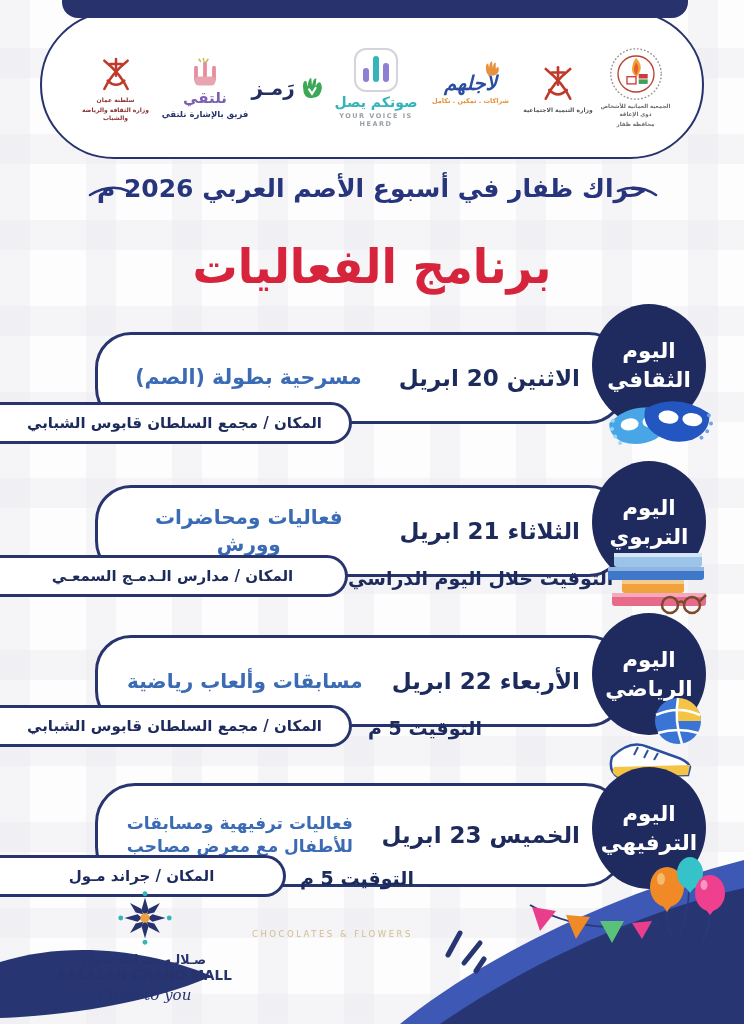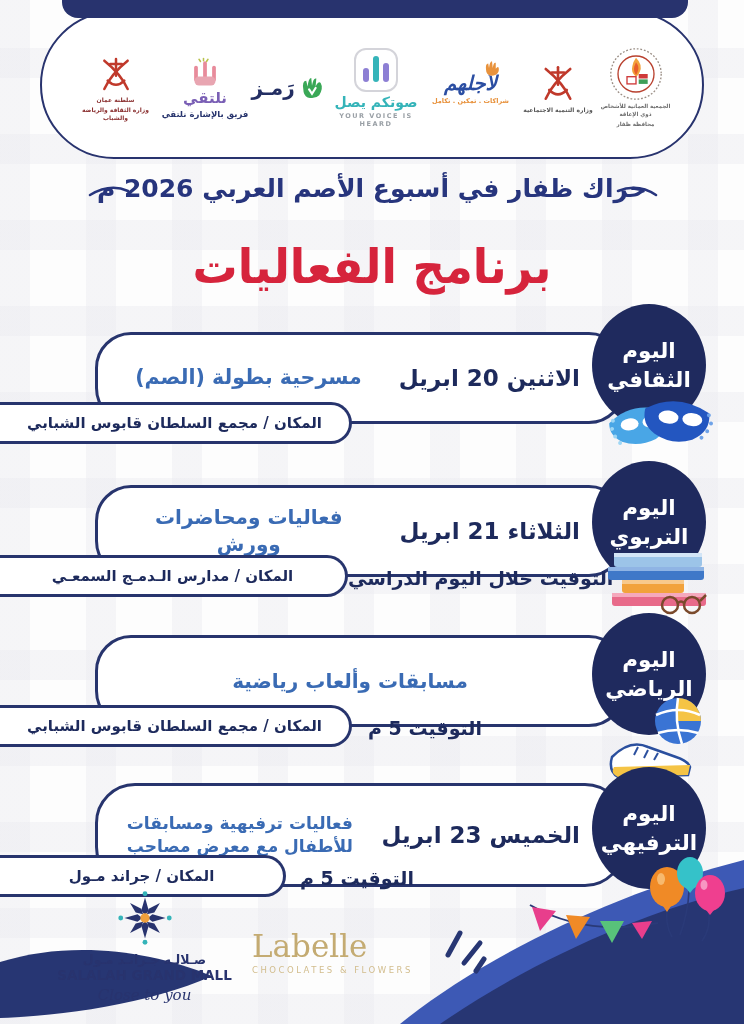--- a/index.html
+++ b/index.html
@@ -214,20 +214,21 @@
           <path d="M78 56 Q81 53 84 56"></path>
           <path d="M100 54 L106 48"></path>
       </g>
     </svg>
     <div class="location-pill" style="top:100px;width:348px">المكان / مدارس الـدمـج السمعـي</div>
     <div class="event-time" style="left:348px;top:112px">التوقيت خلال اليوم الدراسي</div>
   </div>
 
   <div class="event-card" style="top:605px">
     <div class="event-box">
+      <span class="event-date">الأربعاء 22 ابريل</span>
       <span class="event-activity" style="font-size:20px">مسابقات وألعاب رياضية</span>
     </div>
     <div class="day-badge" style="top:8px">
       <span>اليوم</span>
       <span>الرياضي</span>
     </div>
     <svg class="event-icon" style="right:28px;top:90px" width="112" height="88" viewBox="0 0 112 88">
       <circle cx="74" cy="26" r="23" fill="#3a74d4"></circle>
       <path d="M74 3 A23 23 0 0 1 97 26 L74 26 Z" fill="#f5c445"></path>
       <g stroke="#ffffff" stroke-width="2.5" fill="none">
@@ -297,21 +298,20 @@
         <circle cx="30" cy="56" r="2.6" fill="#35b4b9"></circle>
       <circle cx="4" cy="30" r="2.6" fill="#35b4b9"></circle>
         <circle cx="56" cy="30" r="2.6" fill="#35b4b9"></circle>
     </svg>
     <div class="sgm-ar">صـلالـه جـرانـد مـول</div>
     <div class="sgm-en">SALALAH GRAND MALL</div>
     <div class="sgm-script">Close to you</div>
   </div>
 
   <div class="labelle">
-    <div class="labelle-name">Labelle</div>
     <div class="labelle-sub">CHOCOLATES &amp; FLOWERS</div>
   </div>
 
   <svg class="sparkles" width="70" height="70" viewBox="0 0 70 70">
     <g stroke="#273673" stroke-width="5" stroke-linecap="round">
       <path d="M10 40 L22 18"></path>
         <path d="M26 48 L42 28"></path>
         <path d="M38 56 L46 44"></path>
     </g>
   </svg>

